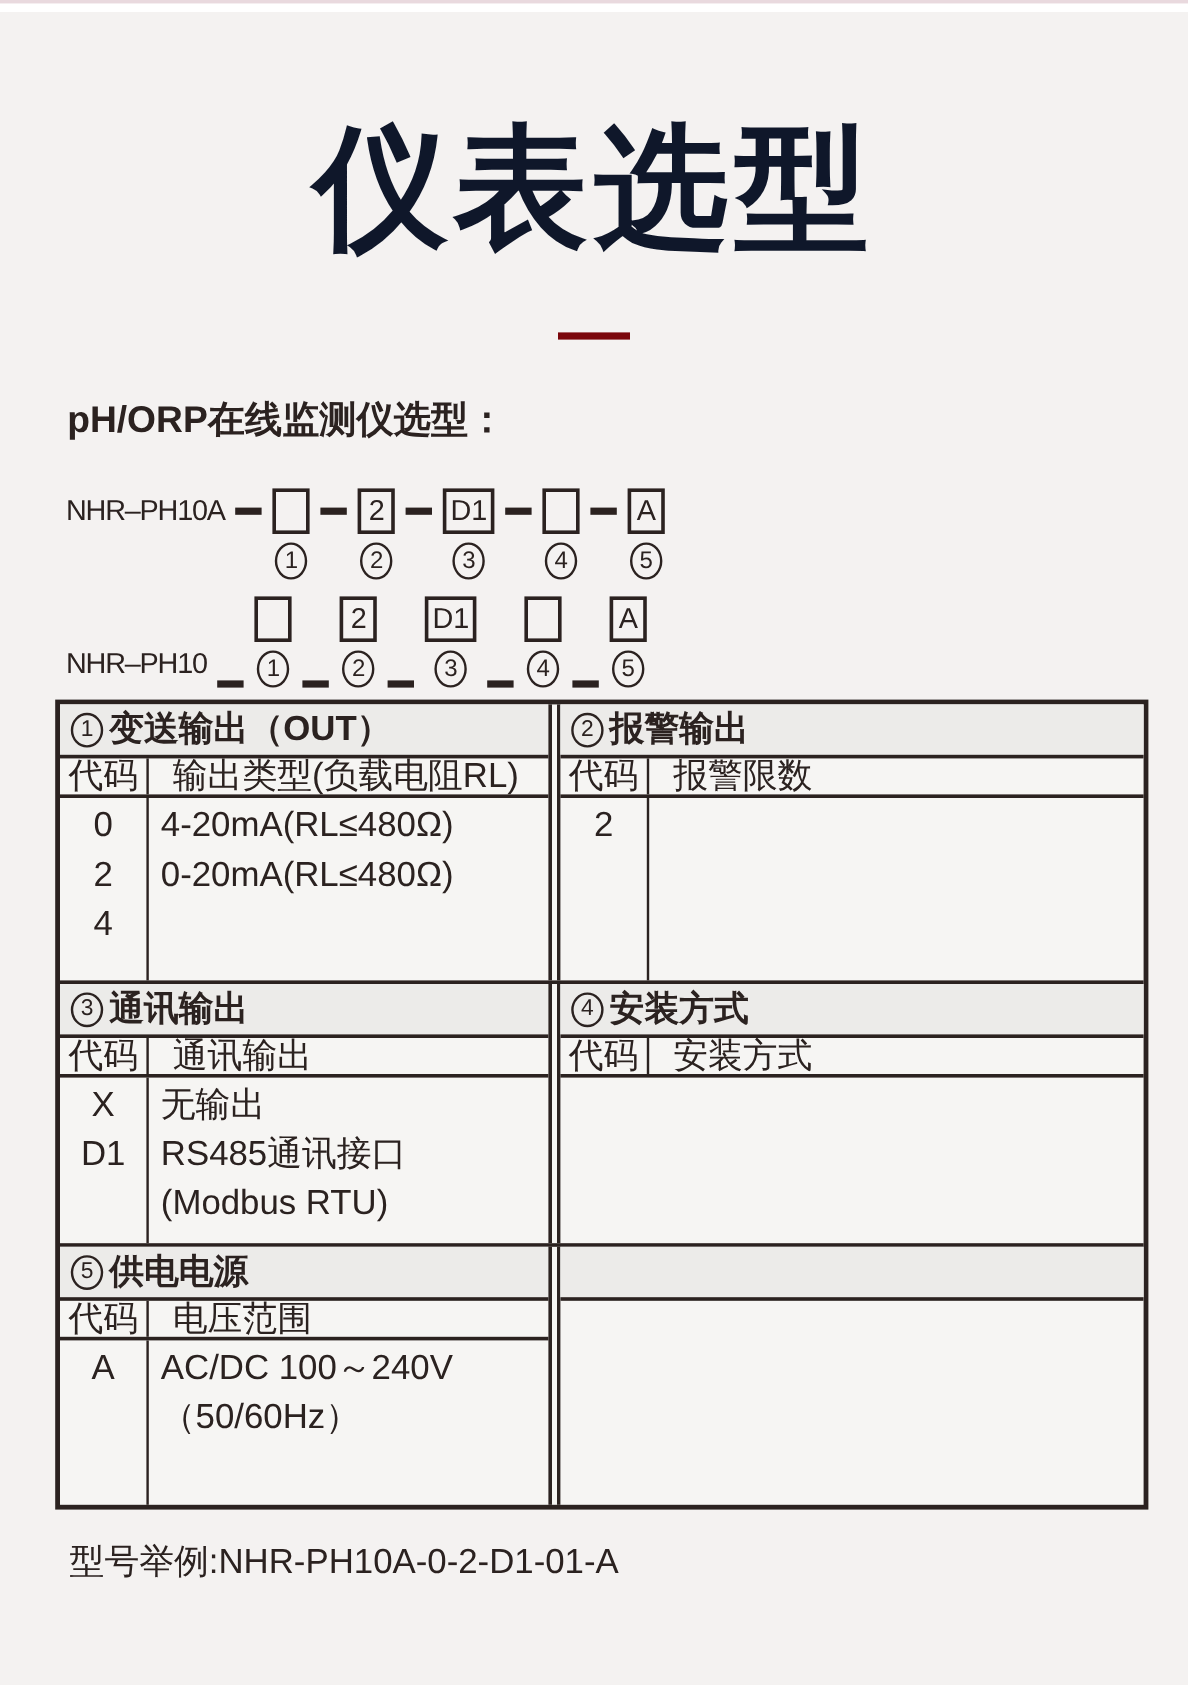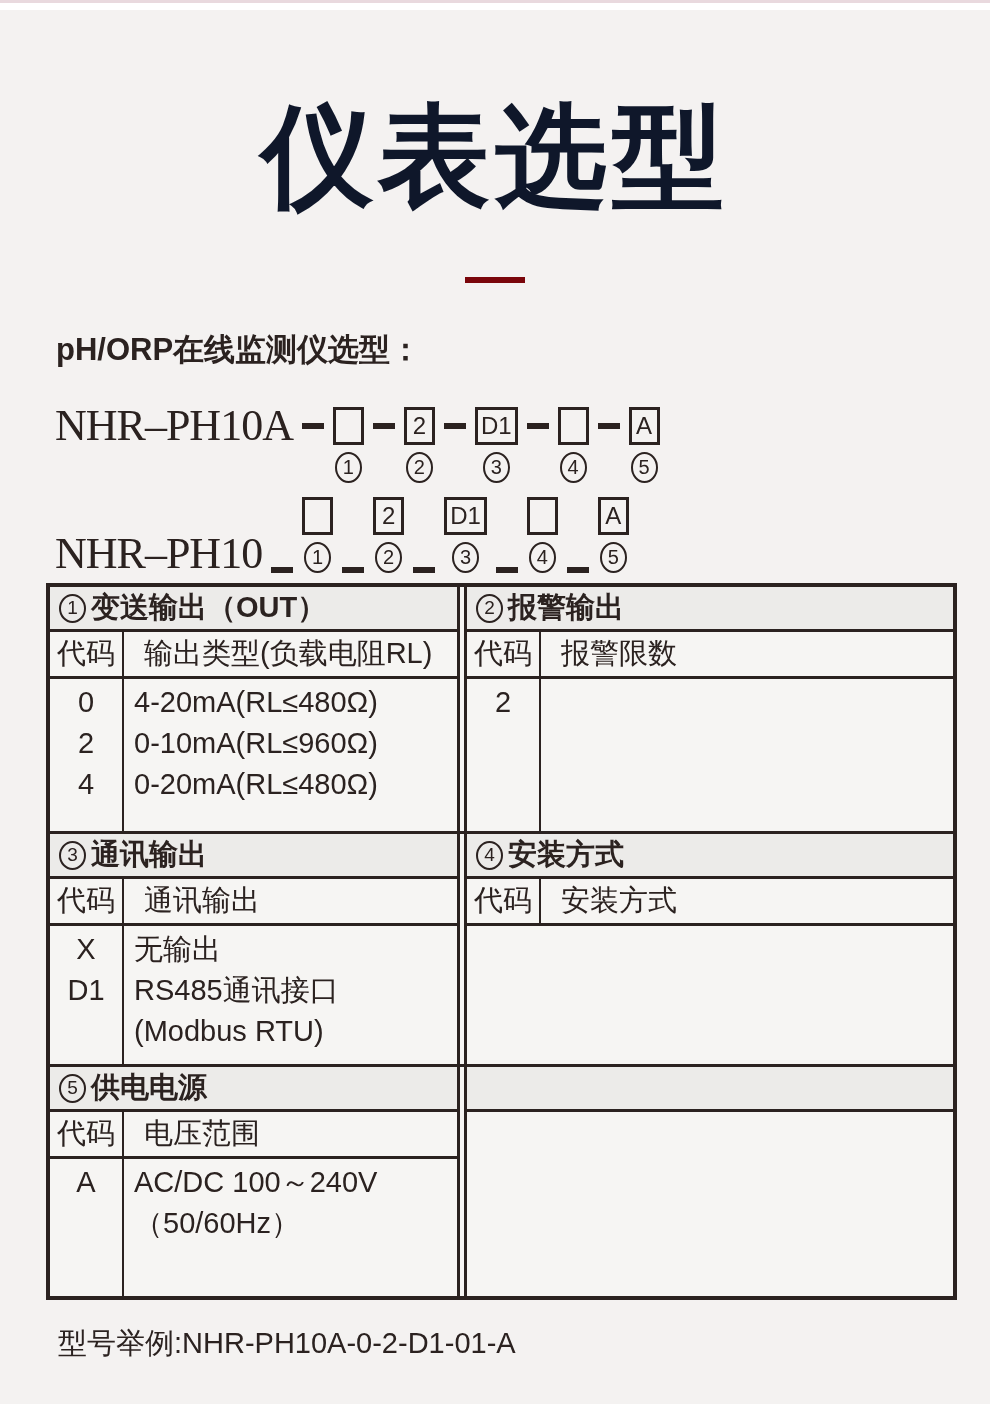--- a/index.html
+++ b/index.html
@@ -18,43 +18,43 @@
 
   .title{margin-top:84px;text-align:center;font-size:112px;line-height:1.12;
          font-weight:900;letter-spacing:5px;color:#0f172a;}
   .red-divider{width:60px;height:6px;background:var(--red);margin:58px auto 0 auto;}
 
   .subtitle{margin:46px 0 0 56px;font-size:31px;font-weight:bold;}
 
   
   .model-row{display:flex;align-items:flex-start;margin:36px 0 0 55px;}
   .model-row.second{margin-top:14px;align-items:flex-end;}
-  .model-label{font-size:44px;font-weight:500;letter-spacing:-1px;line-height:38px;
-               white-space:nowrap;font-family:Liberation Serif, serif;}
+  .model-label{font-size:24px;font-weight:500;letter-spacing:-1px;line-height:38px;
+               white-space:nowrap;}
   .dash{width:22px;height:6px;background:var(--ink);margin:16px 9px 0 9px;flex:none;}
   .seg{display:flex;flex-direction:column;align-items:center;flex:none;}
   .box{min-width:31px;height:38px;border:3px solid var(--ink);display:flex;
        align-items:center;justify-content:center;font-size:24px;padding:0 3px;
        background:transparent;}
   .circ{width:27px;height:31px;border:2px solid var(--ink);border-radius:50%;
         display:flex;align-items:center;justify-content:center;font-size:20px;
         margin-top:7px;}
 
   
   .tbl{width:911px;margin:10px 0 0 46px;border:4px solid var(--ink);background:var(--cell);}
   .band{display:grid;grid-template-columns:407px 10px 1fr;}
   .band + .band{border-top:3px solid var(--ink);}
   .mid-divider{background:linear-gradient(90deg,var(--ink) 0 3px,transparent 3px 7px,var(--ink) 7px 10px);}
   .half{display:flex;flex-direction:column;}
   .sec-header{height:45px;background:var(--band);border-bottom:3px solid var(--ink);
               display:flex;align-items:center;padding-left:9px;font-size:29px;font-weight:bold;}
   .sec-header .hcirc{width:27px;height:29px;border:2px solid var(--ink);border-radius:50%;
               display:flex;align-items:center;justify-content:center;font-size:19px;
               font-weight:500;margin-right:5px;flex:none;}
-  .sub-row{display:flex;border-bottom:3px solid var(--ink);height:47px;}
+  .sub-row{display:flex;border-bottom:3px solid var(--ink);height:33px;}
   .code-w{width:74px;flex:none;border-right:2px solid var(--ink);}
   .code-cell{display:flex;align-items:center;justify-content:center;font-size:29px;}
   .desc-cell{flex:1;display:flex;align-items:center;padding-left:20px;font-size:29px;}
   .data-area{flex:1;display:flex;}
   .b1 .data-area{min-height:152px;}
   .b2 .data-area{min-height:137px;}
   .b3 .data-area{min-height:137px;}
   .code-col{display:flex;flex-direction:column;align-items:center;padding-top:3px;
             font-size:29px;line-height:41px;}
   .desc-col{flex:1;display:flex;flex-direction:column;padding:3px 0 12px 10px;
@@ -147,21 +147,20 @@
           <span class="desc-cell">输出类型(负载电阻RL)</span>
         </div>
         <div class="data-area">
           <div class="code-w code-col">
             <span class="cell-line">0</span>
             <span class="cell-line">2</span>
             <span class="cell-line">4</span>
           </div>
           <div class="desc-col">
             <span class="cell-line">4-20mA(RL≤480Ω)</span>
-            <span class="cell-line">0-10mA(RL≤960Ω)</span>
             <span class="cell-line">0-20mA(RL≤480Ω)</span>
           </div>
         </div>
       </div>
       <div class="mid-divider"></div>
       <div class="half">
         <div class="sec-header">
           <span class="hcirc">2</span>
           <span>报警输出</span>
         </div>

